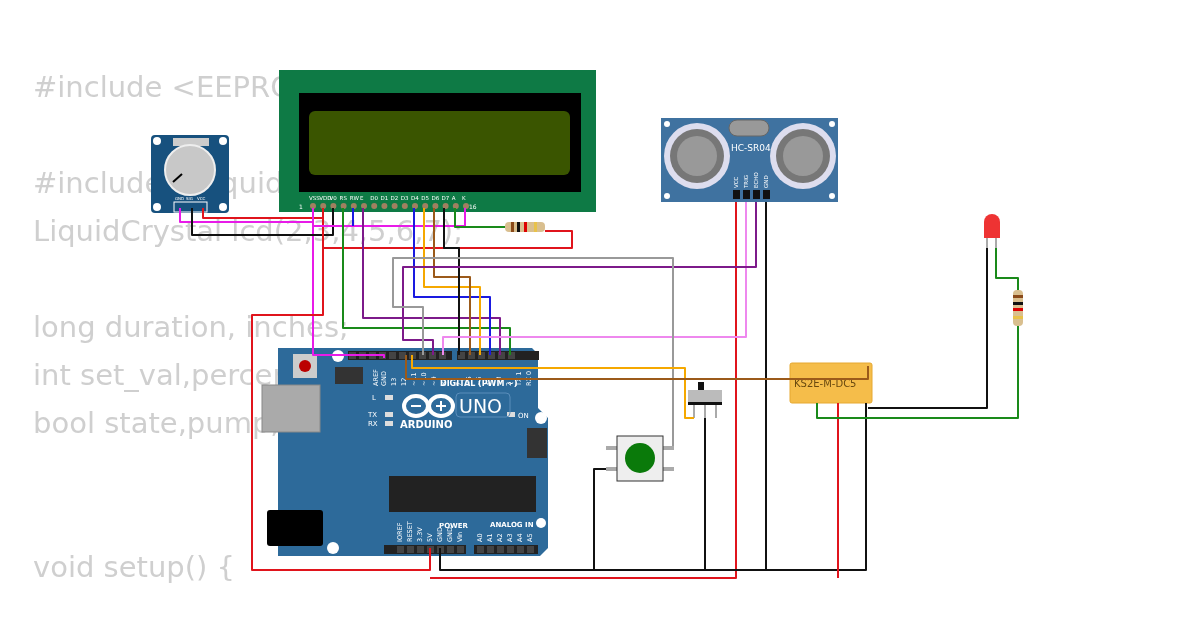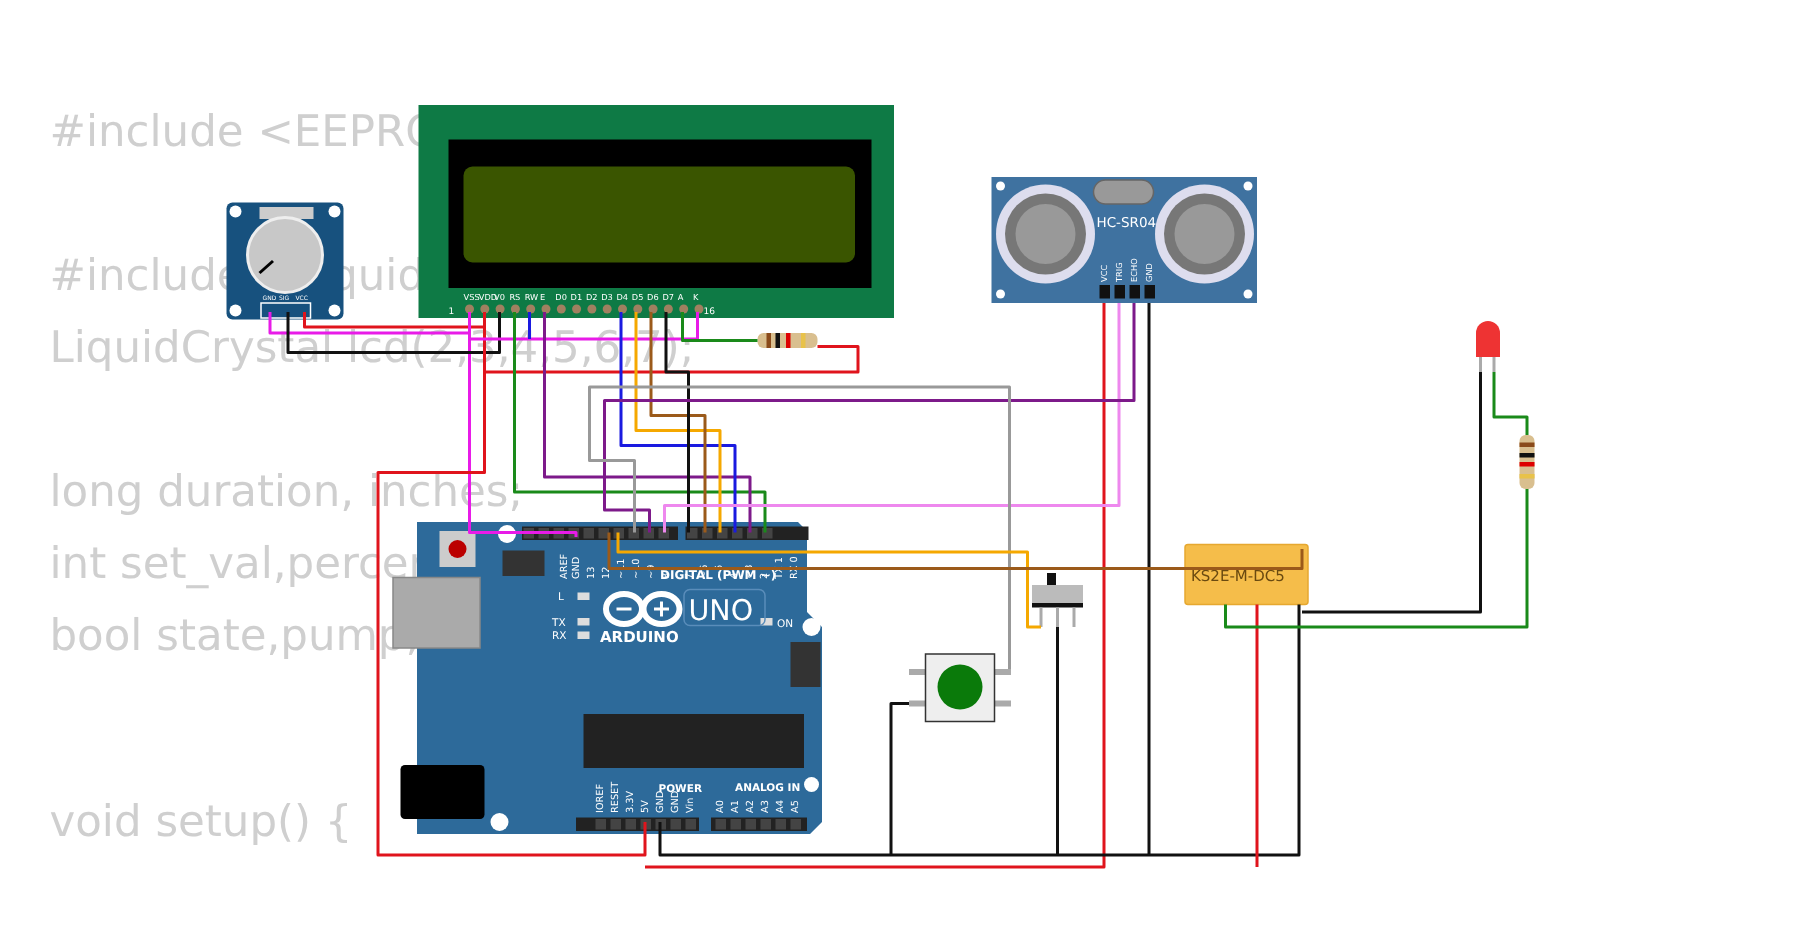--- a/index.html
+++ b/index.html
@@ -10,21 +10,21 @@
 </style>
 </head>
 <body>
 
 <div class="code" style="top:73px;">#include &lt;EEPROM.h&gt;</div>
 <div class="code" style="top:169px;">#include &lt;LiquidCrystal.h&gt;</div>
 <div class="code" style="top:217px;">LiquidCrystal lcd(2,3,4,5,6,7);</div>
 <div class="code" style="top:313px;">long duration, inches;</div>
 <div class="code" style="top:361px;">int set_val,percentage;</div>
 <div class="code" style="top:409px;">bool state,pump;</div>
-<div class="code" style="top:533px;">void setup() {</div>
+<div class="code" style="top:553px;">void setup() {</div>
 
 <svg width="1200" height="630" viewBox="0 0 1200 630">
 
   <g>
     <rect x="279" y="70" width="317" height="142" fill="#0e7a45"></rect>
     <rect x="299" y="93" width="282" height="99" fill="#000"></rect>
     <rect x="309" y="111" width="261" height="64" rx="6" fill="#3a5500"></rect>
     <g id="lcd-pins">
         <circle cx="313" cy="206" r="3" fill="#a08060"></circle>
         <text x="309" y="200" font-size="5.5" fill="#fff" class="lbl">VSS</text>

